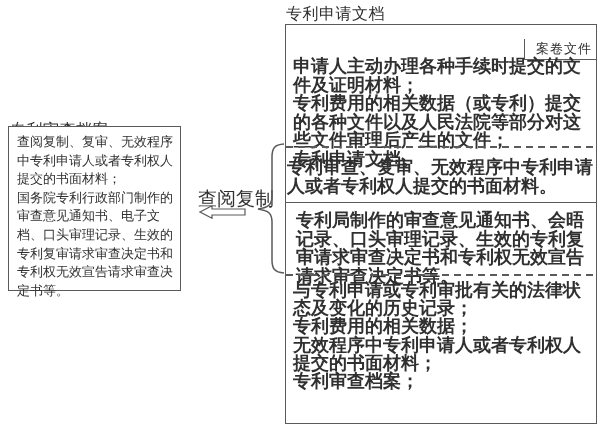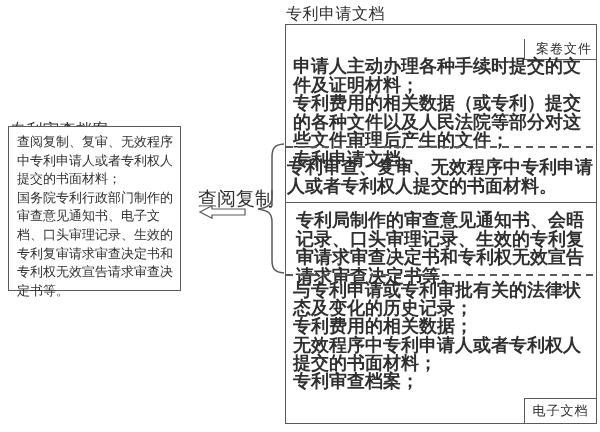--- a/index.html
+++ b/index.html
@@ -91,18 +91,17 @@
 
       <div id="dashed-bottom" class="divider-dashed"></div>
 
       <div id="sec-electronic" class="sec">
         <div>与专利申请或专利审批有关的法律状态及变化的历史记录；</div>
         <div>专利费用的相关数据；</div>
         <div>无效程序中专利申请人或者专利权人提交的书面材料；</div>
         <div>专利审查档案；</div>
       </div>
 
-      <div id="electronic-doc-tag" class="corner-tag">电子文档</div>
 
     </div>
   </div>
 
 </div>
 
 </body></html>

